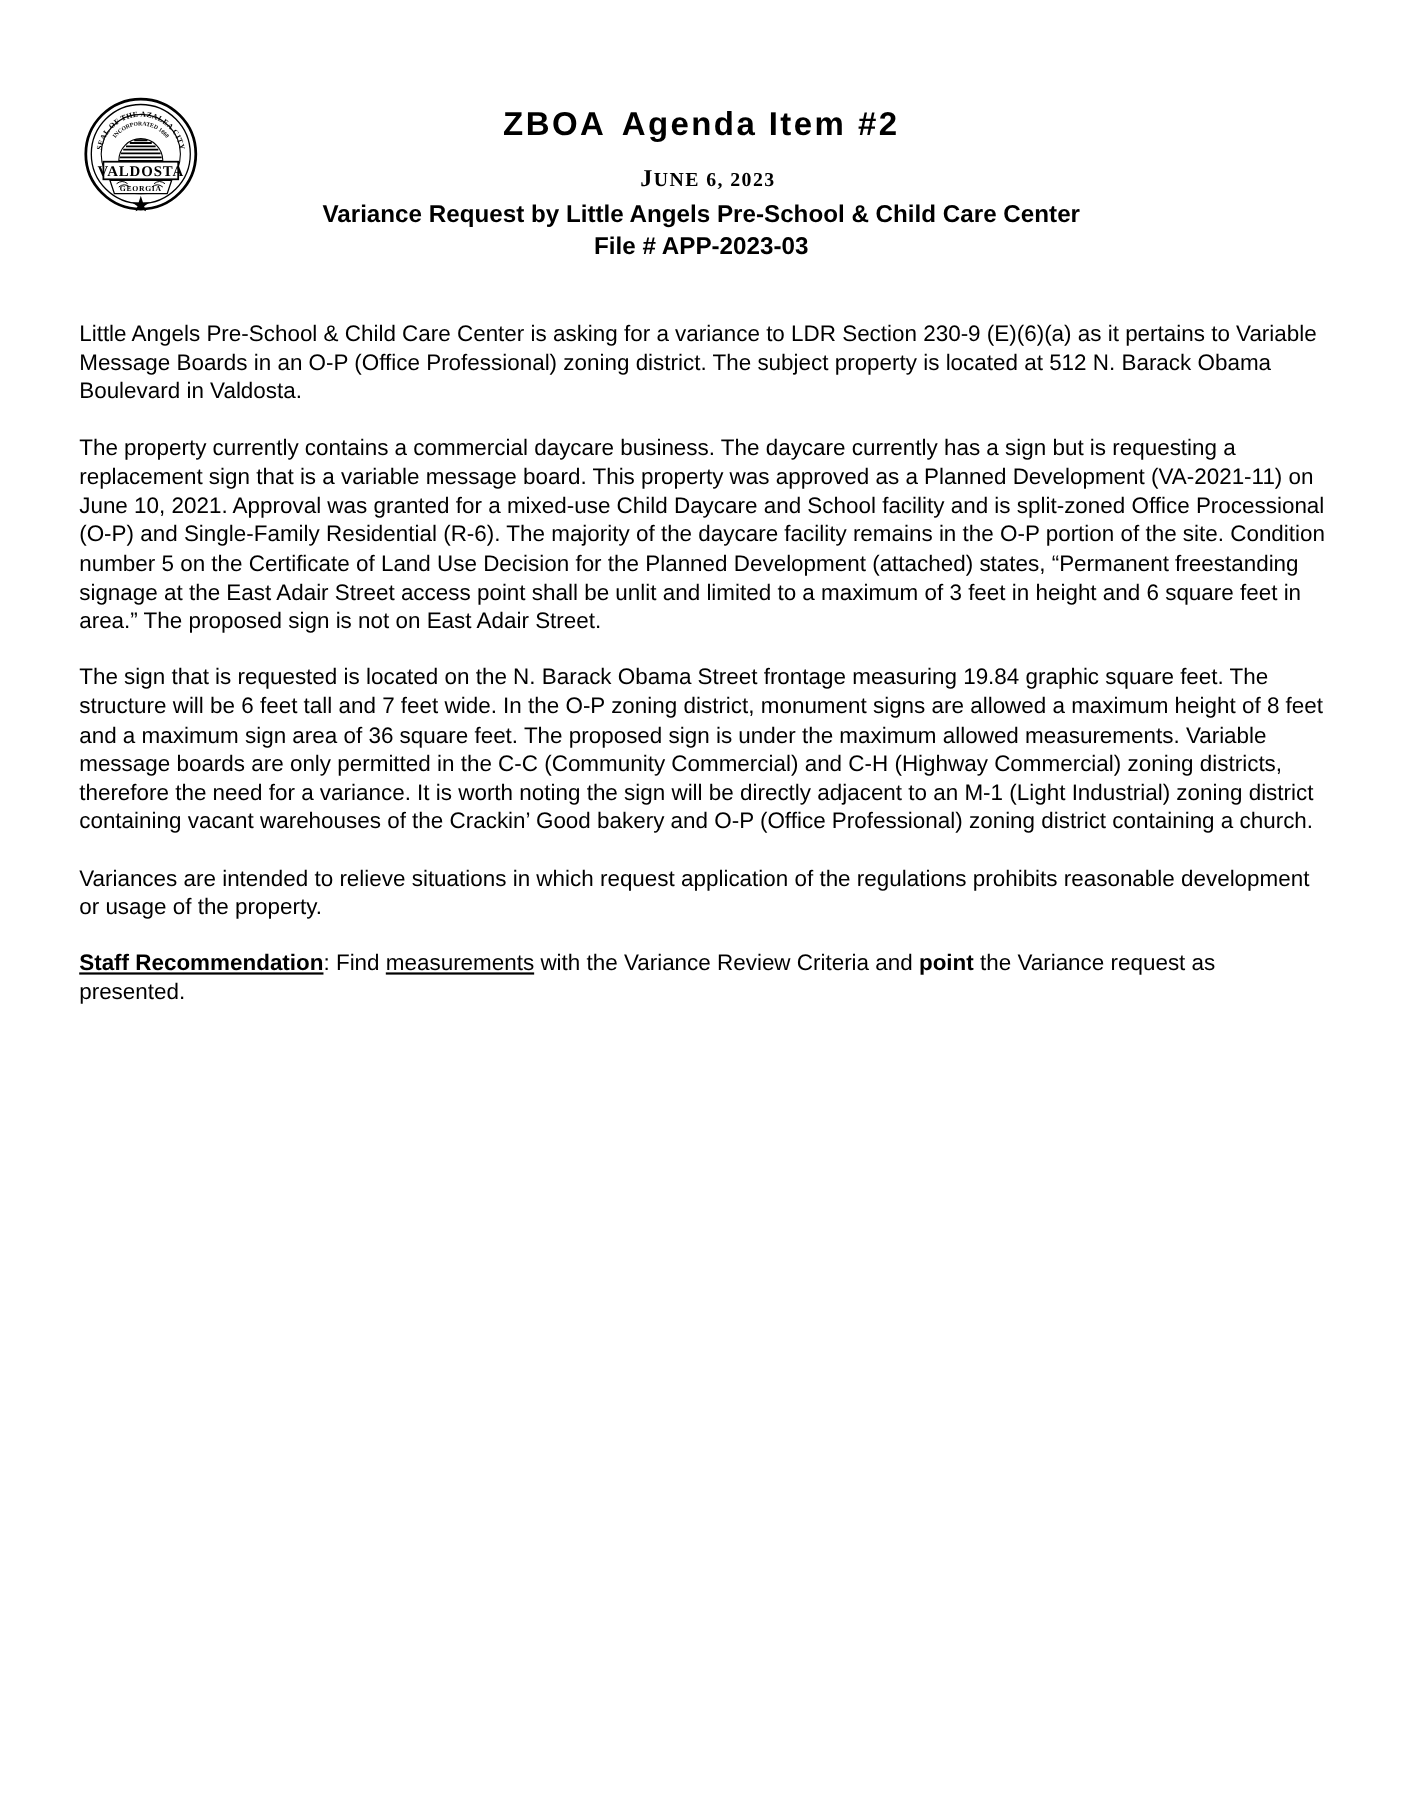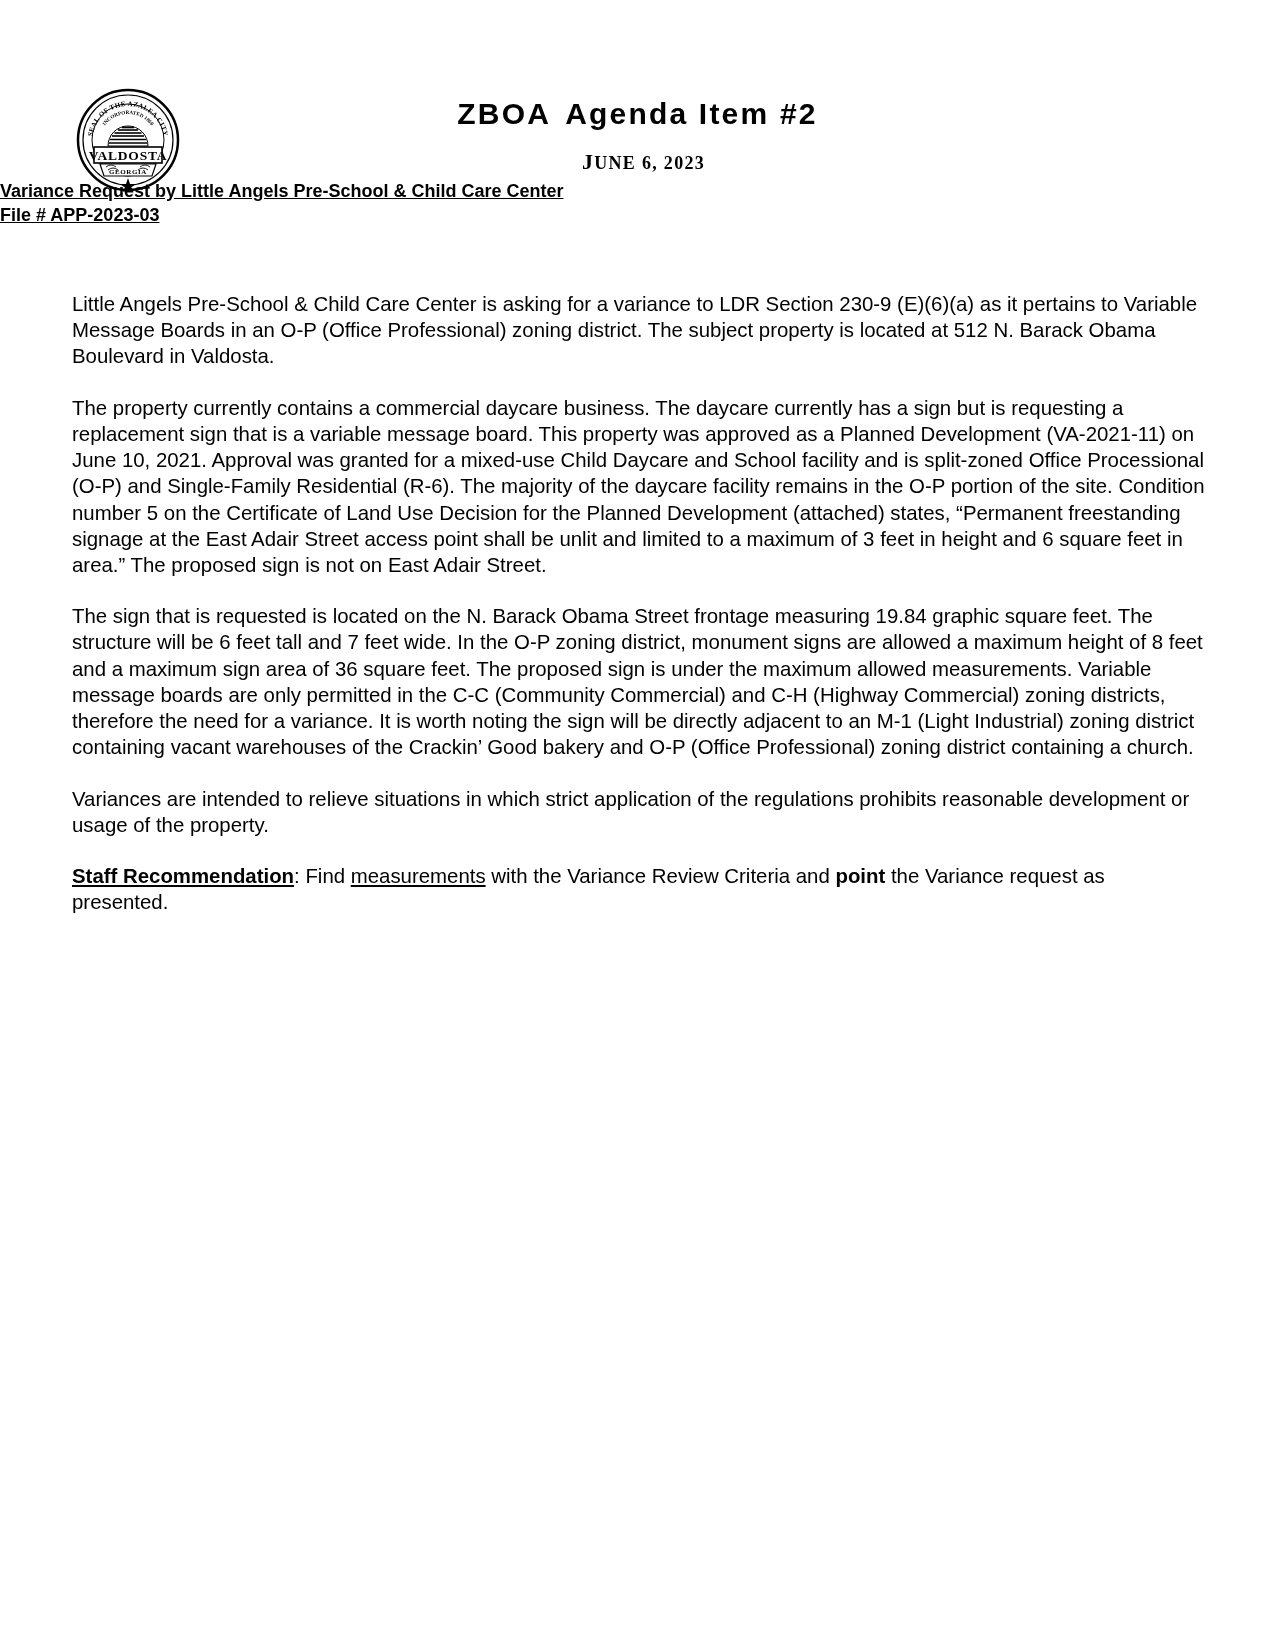--- a/index.html
+++ b/index.html
@@ -57,24 +57,24 @@
     margin-top: 19px;
     padding-left: 12px;
   }
   .doc-date .cap { font-size: 22px; }
 
   .subtitle {
     position: absolute;
     left: 0;
     right: 0;
     top: 180px;
-    font-size: 18px;
+    text-align: center;
+    font-size: 22px;
     font-weight: bold;
     line-height: 1.32;
-    text-decoration: underline;
   }
 
   
   .body-text {
     position: absolute;
     left: 72px;
     top: 255px;
     width: 1133px;
     margin-top: 36px;
   }
@@ -146,17 +146,17 @@
     <div class="subtitle">
       <div>Variance Request by Little Angels Pre-School &amp; Child Care Center</div>
       <div>File # APP-2023-03</div>
     </div>
   </div>
 
   <div class="body-text">
     <p>Little Angels Pre-School &amp; Child Care Center is asking for a variance to LDR Section 230-9 (E)(6)(a) as it pertains to Variable Message Boards in an O-P (Office Professional) zoning district. The subject property is located at 512 N. Barack Obama Boulevard in Valdosta.</p>
     <p>The property currently contains a commercial daycare business. The daycare currently has a sign but is requesting a replacement sign that is a variable message board. This property was approved as a Planned Development (VA-2021-11) on June 10, 2021.  Approval was granted for a mixed-use Child Daycare and School facility and is split-zoned Office Processional (O-P) and Single-Family Residential (R-6).  The majority of the daycare facility remains in the O-P portion of the site. Condition number 5 on the Certificate of Land Use Decision for the Planned Development (attached) states, “Permanent freestanding signage at the East Adair Street access point shall be unlit and limited to a maximum of 3 feet in height and 6 square feet in area.” The proposed sign is not on East Adair Street.</p>
     <p>The sign that is requested is located on the N. Barack Obama Street frontage measuring 19.84 graphic square feet.  The structure will be 6 feet tall and 7 feet wide. In the O-P zoning district, monument signs are allowed a maximum height of 8 feet and a maximum sign area of 36 square feet.  The proposed sign is under the maximum allowed measurements.  Variable message boards are only permitted in the C-C (Community Commercial) and C-H (Highway Commercial) zoning districts, therefore the need for a variance.  It is worth noting the sign will be directly adjacent to an M-1 (Light Industrial) zoning district containing vacant warehouses of the Crackin’ Good bakery and O-P (Office Professional) zoning district containing a church.</p>
-    <p>Variances are intended to relieve situations in which strict application of the regulations prohibits reasonable development or usage of the property.</p>
+    <p>Variances are intended to relieve situations in which request application of the regulations prohibits reasonable development or usage of the property.</p>
     <p><span class="bu">Staff Recommendation</span><span>:</span><span>   Find </span><span class="u">measurements</span><span> with the Variance Review Criteria and </span><span class="b">point</span><span> the Variance request as presented.</span></p>
   </div>
 
 </div>
 
 </body></html>

